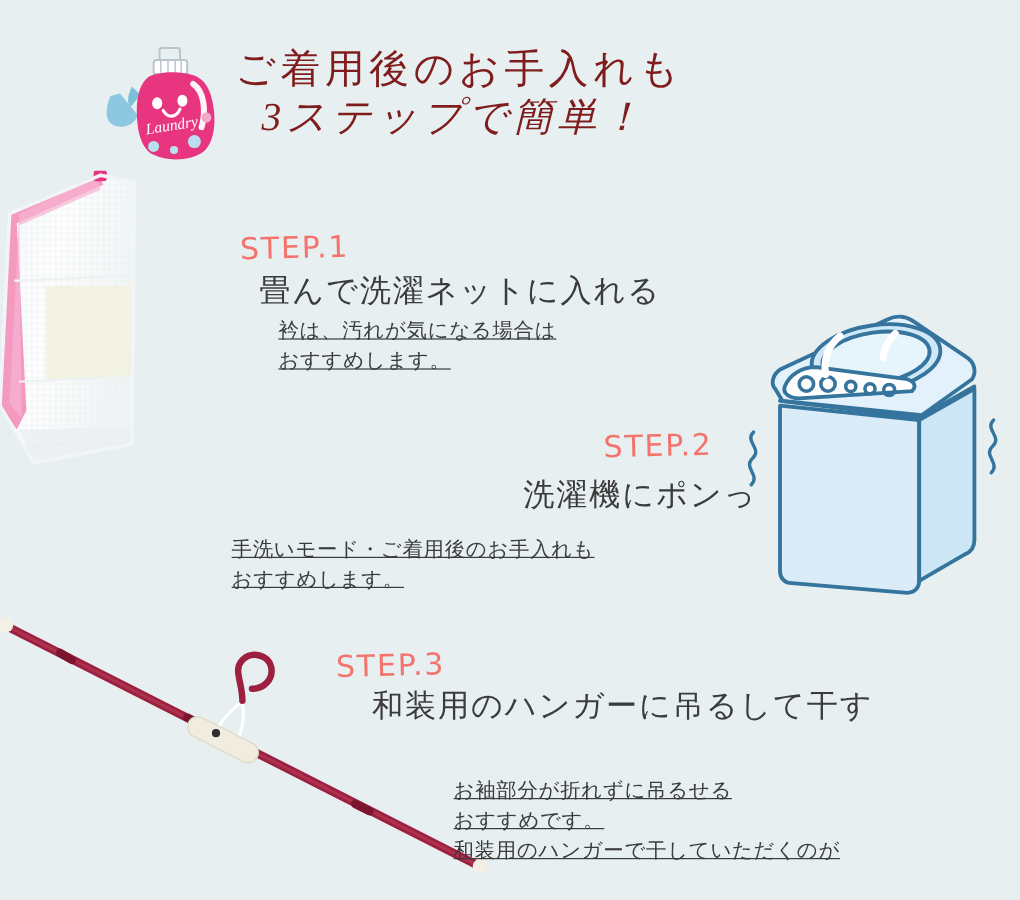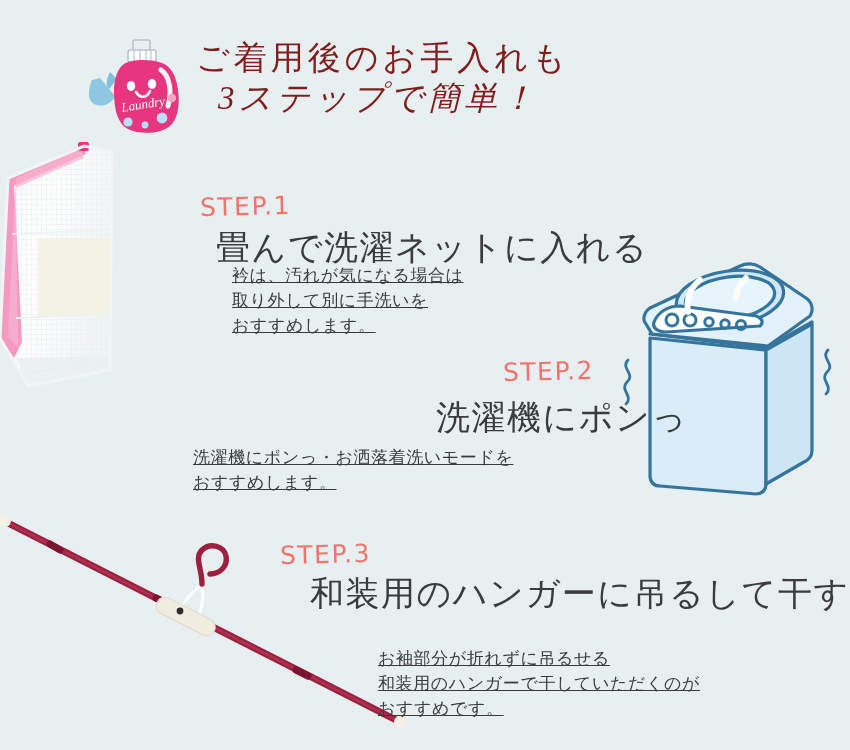--- a/index.html
+++ b/index.html
@@ -85,21 +85,21 @@
     color: #f4736c;
     font-size: 25px;
     font-weight: 400;
     letter-spacing: 1.5px;
     transform: rotate(-1.4deg);
     white-space: nowrap;
   }
   .step-head {
     position: absolute;
     color: #3b3b3b;
-    font-size: 34px;
+    font-size: 26px;
     line-height: 1.25;
     letter-spacing: 1.5px;
     white-space: nowrap;
   }
   .step-sub {
     position: absolute;
     color: #3b3b3b;
     font-size: 17px;
     line-height: 1.47;
     letter-spacing: 0.6px;
@@ -194,21 +194,20 @@
       <path d="M22 216 L34 244 L116 228 L114 214 Z" fill="#eaeff1" opacity="0.85"></path>
 
       <path d="M90 4 L118 10 L116 228 L34 244 L6 196 L14 36 Z" fill="none" stroke="#f1f5f6" stroke-width="3"></path>
     </svg>
   </div>
 
   <div class="step-label" id="step1-label">STEP.1</div>
   <div class="step-head" id="step1-head">畳んで洗濯ネットに入れる</div>
   <div class="step-sub" id="step1-sub">
     <div>衿は、汚れが気になる場合は</div>
-    <div>取り外して別に手洗いを</div>
     <div>おすすめします。</div>
   </div>
 
   <div class="washer">
     <svg viewBox="0 0 244 252" width="244" height="252" aria-hidden="true">
       <g stroke="#35749c" stroke-width="3.2" fill="#d9ecf8" stroke-linejoin="round" stroke-linecap="round">
 
         <path d="M44 84 L44 222 C44 228 48 232 54 232 L150 240 C156 240 160 236 160 230 L160 96 Z"></path>
 
         <path d="M160 96 L206 70 L206 196 C206 202 203 206 198 208 L160 230 Z" fill="#cde6f6"></path>
@@ -241,21 +240,21 @@
       <g stroke="#35749c" stroke-width="2.8" fill="none" stroke-linecap="round">
         <path d="M22 106 C14 114 30 120 21 128 C13 136 28 142 20 150"></path>
         <path d="M222 96 C214 104 230 110 221 118 C213 126 228 132 220 140"></path>
       </g>
     </svg>
   </div>
 
   <div class="step-label" id="step2-label">STEP.2</div>
   <div class="step-head" id="step2-head">洗濯機にポンっ</div>
   <div class="step-sub" id="step2-sub">
-    <div>洗濯機にポンっ・お洒落着洗いモードを</div>
+    <div>手洗いモード・ご着用後のお手入れも</div>
     <div>おすすめします。</div>
   </div>
 
   <div class="hanger">
     <svg viewBox="0 0 420 250" width="420" height="250" aria-hidden="true">
 
       <g stroke-linecap="round">
         <line x1="10" y1="24" x2="404" y2="224" stroke="#9e2040" stroke-width="7"></line>
         <line x1="10" y1="24" x2="404" y2="224" stroke="#b8425e" stroke-width="2.4" opacity="0.55"></line>
       </g>
@@ -279,17 +278,17 @@
 
       <path d="M206 86 C206 70 198 60 206 52 C214 44 228 48 230 58
                C232 68 224 76 214 76" fill="none" stroke="#9e2040" stroke-width="5.4" stroke-linecap="round"></path>
     </svg>
   </div>
 
   <div class="step-label" id="step3-label">STEP.3</div>
   <div class="step-head" id="step3-head">和装用のハンガーに吊るして干す</div>
   <div class="step-sub" id="step3-sub">
     <div>お袖部分が折れずに吊るせる</div>
+    <div>おすすめです。</div>
     <div>和装用のハンガーで干していただくのが</div>
-    <div>おすすめです。</div>
   </div>
 
 </div>
 
 </body></html>

